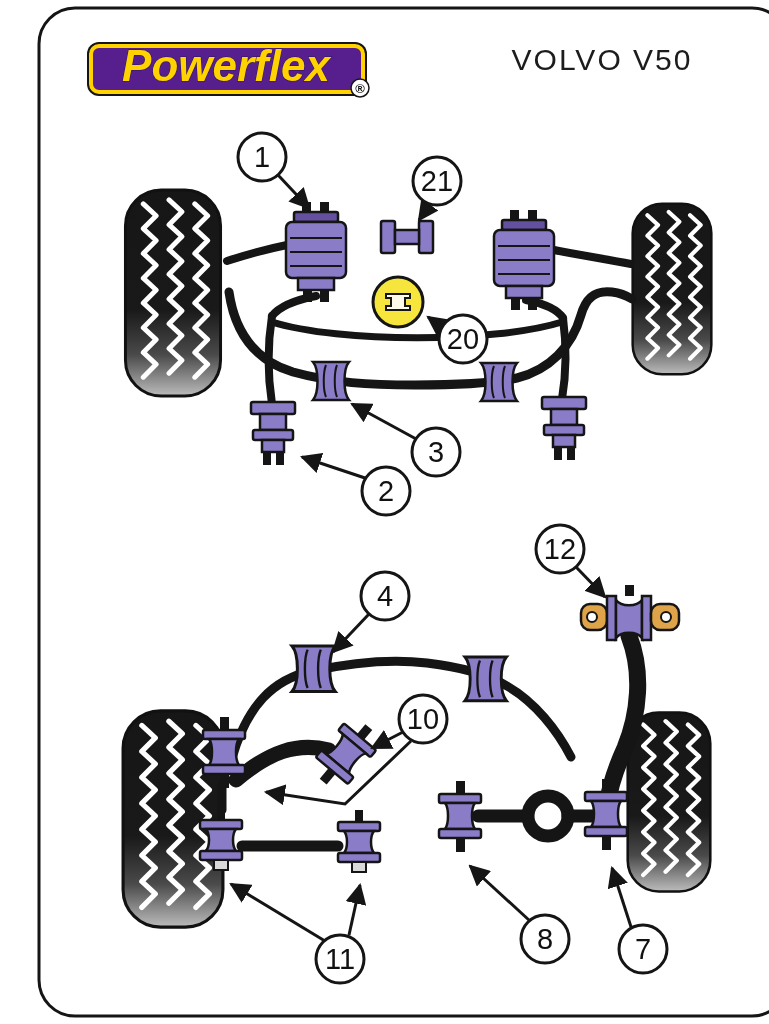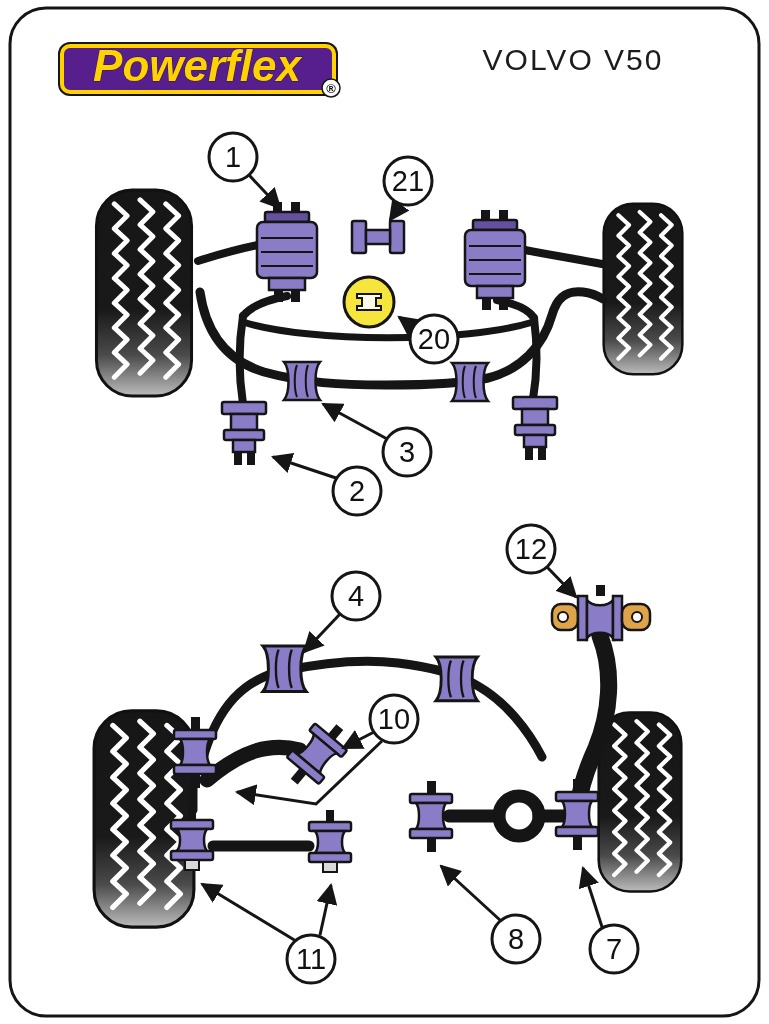--- a/index.html
+++ b/index.html
@@ -1,16 +1,16 @@
 <!DOCTYPE html>
 <html style="--bushing-purple: #8b7cc8; --bushing-purple-dark: #63519f; --logo-purple: #571f8e; --logo-yellow: #ffd200; --highlight-yellow: #f5e53c; --bracket-tan: #dfa449; --outline-black: #151515;"><head>
 <meta charset="utf-8">
 <style>
   html,body{margin:0;padding:0;background:#ffffff;}
-  .page{position:relative;width:615px;height:1024px;background:#fff;font-family:"Liberation Sans",sans-serif;}
+  .page{position:relative;width:615px;height:1024px;background:#fff;font-family:"Liberation Sans",sans-serif;padding-left:29px;}
   svg{display:block;}
   .frame{fill:none;stroke:var(--outline-black,#151515);}
   .bush{fill:var(--bushing-purple,#8b7cc8);stroke:var(--outline-black,#151515);stroke-width:2.5;}
   .bushdark{fill:var(--bushing-purple-dark,#63519f);stroke:var(--outline-black,#151515);stroke-width:2.5;}
   .blk{fill:var(--outline-black,#151515);}
   .tread{fill:none;stroke:#ffffff;stroke-width:5;stroke-linejoin:round;stroke-linecap:round;}
   .bushline{fill:none;stroke:var(--outline-black,#151515);stroke-width:2;}
   .tan{fill:var(--bracket-tan,#dfa449);stroke:var(--outline-black,#151515);stroke-width:2.5;}
   .hole{fill:#ffffff;stroke:var(--outline-black,#151515);stroke-width:2;}
   .yellow{fill:var(--highlight-yellow,#f5e53c);stroke:var(--outline-black,#151515);stroke-width:3;}

